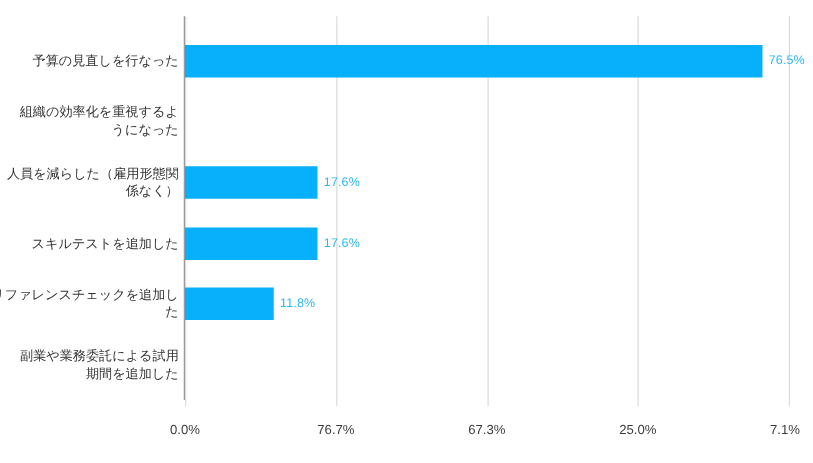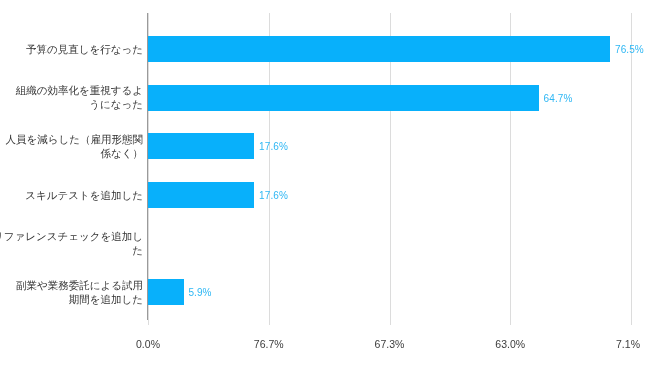--- a/index.html
+++ b/index.html
@@ -110,40 +110,36 @@
     <div class="gridline" style="left: 120.75px; background: rgb(220, 220, 220);"></div>
     <div class="gridline" style="left: 241.5px; background: rgb(220, 220, 220);"></div>
     <div class="gridline" style="left: 362.25px; background: rgb(220, 220, 220);"></div>
     <div class="gridline" style="left: 483px; background: rgb(220, 220, 220);"></div>
 
     <div class="bar-row" style="top:23px;width:483px;">
       <div class="bar" style="width: 462.2px; background: rgb(8, 176, 251);"></div>
       <div class="bar-value" style="left: 467px; color: rgb(46, 183, 244);">76.5%</div>
     </div>
 
-    <div class="bar-row" style="top:71.5px;width:483px;">
-      <div class="bar" style="width: 390.8px; background: rgb(8, 176, 251);"></div>
-      <div class="bar-value" style="left: 395.6px; color: rgb(46, 183, 244);">64.7%</div>
-    </div>
 
     <div class="bar-row" style="top:120px;width:483px;">
       <div class="bar" style="width: 106.3px; background: rgb(8, 176, 251);"></div>
       <div class="bar-value" style="left: 111.1px; color: rgb(46, 183, 244);">17.6%</div>
     </div>
 
     <div class="bar-row" style="top:168.5px;width:483px;">
       <div class="bar" style="width: 106.3px; background: rgb(8, 176, 251);"></div>
       <div class="bar-value" style="left: 111.1px; color: rgb(46, 183, 244);">17.6%</div>
     </div>
 
+    <div class="bar-row" style="top:217px;width:483px;">
+      <div class="bar" style="width: 71.3px; background: rgb(8, 176, 251);"></div>
+      <div class="bar-value" style="left: 76.1px; color: rgb(46, 183, 244);">11.8%</div>
+    </div>
 
-    <div class="bar-row" style="top:266px;width:483px;">
-      <div class="bar" style="width: 35.6px; background: rgb(8, 176, 251);"></div>
-      <div class="bar-value" style="left: 40.4px; color: rgb(46, 183, 244);">5.9%</div>
-    </div>
   </div>
 
   <div class="cat-label" style="top: 42px; color: rgb(51, 51, 51);">予算の見直しを行なった</div>
   <div class="cat-label" style="top: 83px; color: rgb(51, 51, 51);">組織の効率化を重視するよ
 うになった</div>
   <div class="cat-label" style="top: 132px; color: rgb(51, 51, 51);">人員を減らした（雇用形態関
 係なく）</div>
   <div class="cat-label" style="top: 188px; color: rgb(51, 51, 51);">スキルテストを追加した</div>
   <div class="cat-label" style="top: 229px; color: rgb(51, 51, 51);">リファレンスチェックを追加し
 た</div>
@@ -152,16 +148,16 @@
 
   <div class="tick-mark" style="left: 148px; background: rgb(220, 220, 220);"></div>
   <div class="tick-mark" style="left: 268.75px; background: rgb(220, 220, 220);"></div>
   <div class="tick-mark" style="left: 389.5px; background: rgb(220, 220, 220);"></div>
   <div class="tick-mark" style="left: 510.25px; background: rgb(220, 220, 220);"></div>
   <div class="tick-mark" style="left: 631px; background: rgb(220, 220, 220);"></div>
 
   <div class="tick-label" style="left: 148px; color: rgb(60, 60, 60);">0.0%</div>
   <div class="tick-label" style="left: 268.75px; color: rgb(60, 60, 60);">76.7%</div>
   <div class="tick-label" style="left: 389.5px; color: rgb(60, 60, 60);">67.3%</div>
-  <div class="tick-label" style="left: 510.25px; color: rgb(60, 60, 60);">63.0%</div>
+  <div class="tick-label" style="left: 510.25px; color: rgb(60, 60, 60);">25.0%</div>
   <div class="tick-label" style="left: 628px; color: rgb(60, 60, 60);">7.1%</div>
 
 </div>
 
 </body></html>

